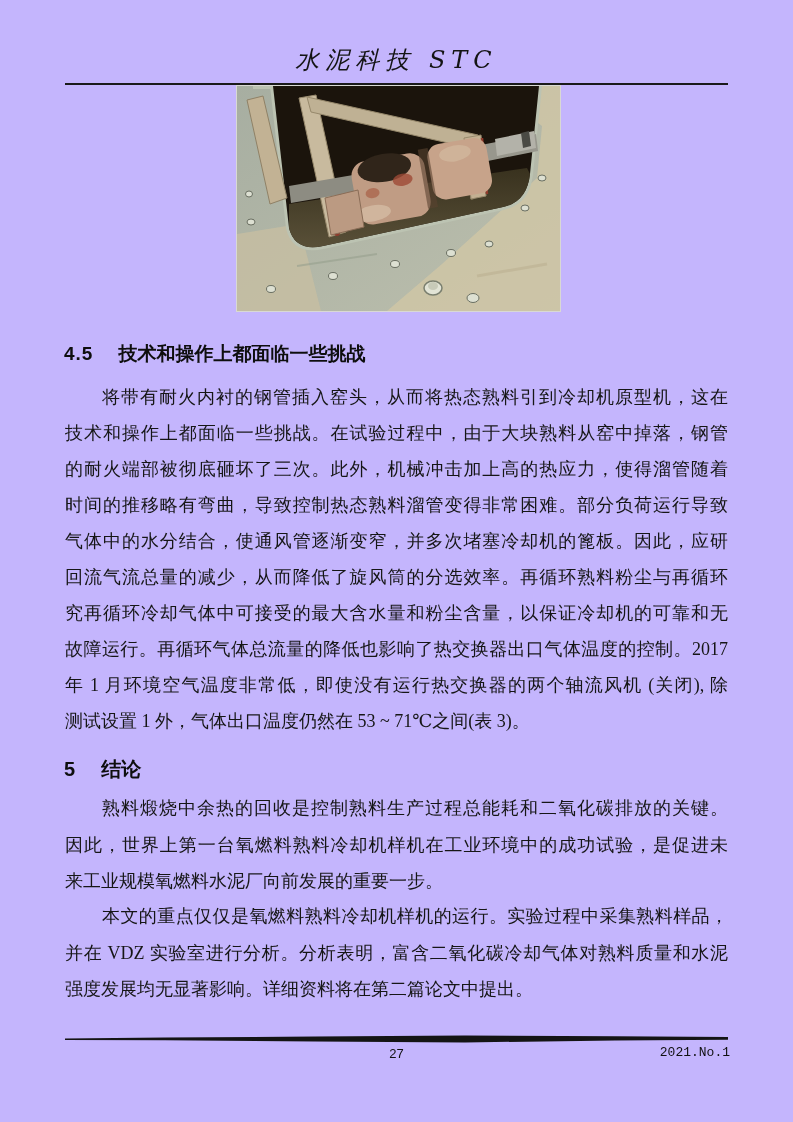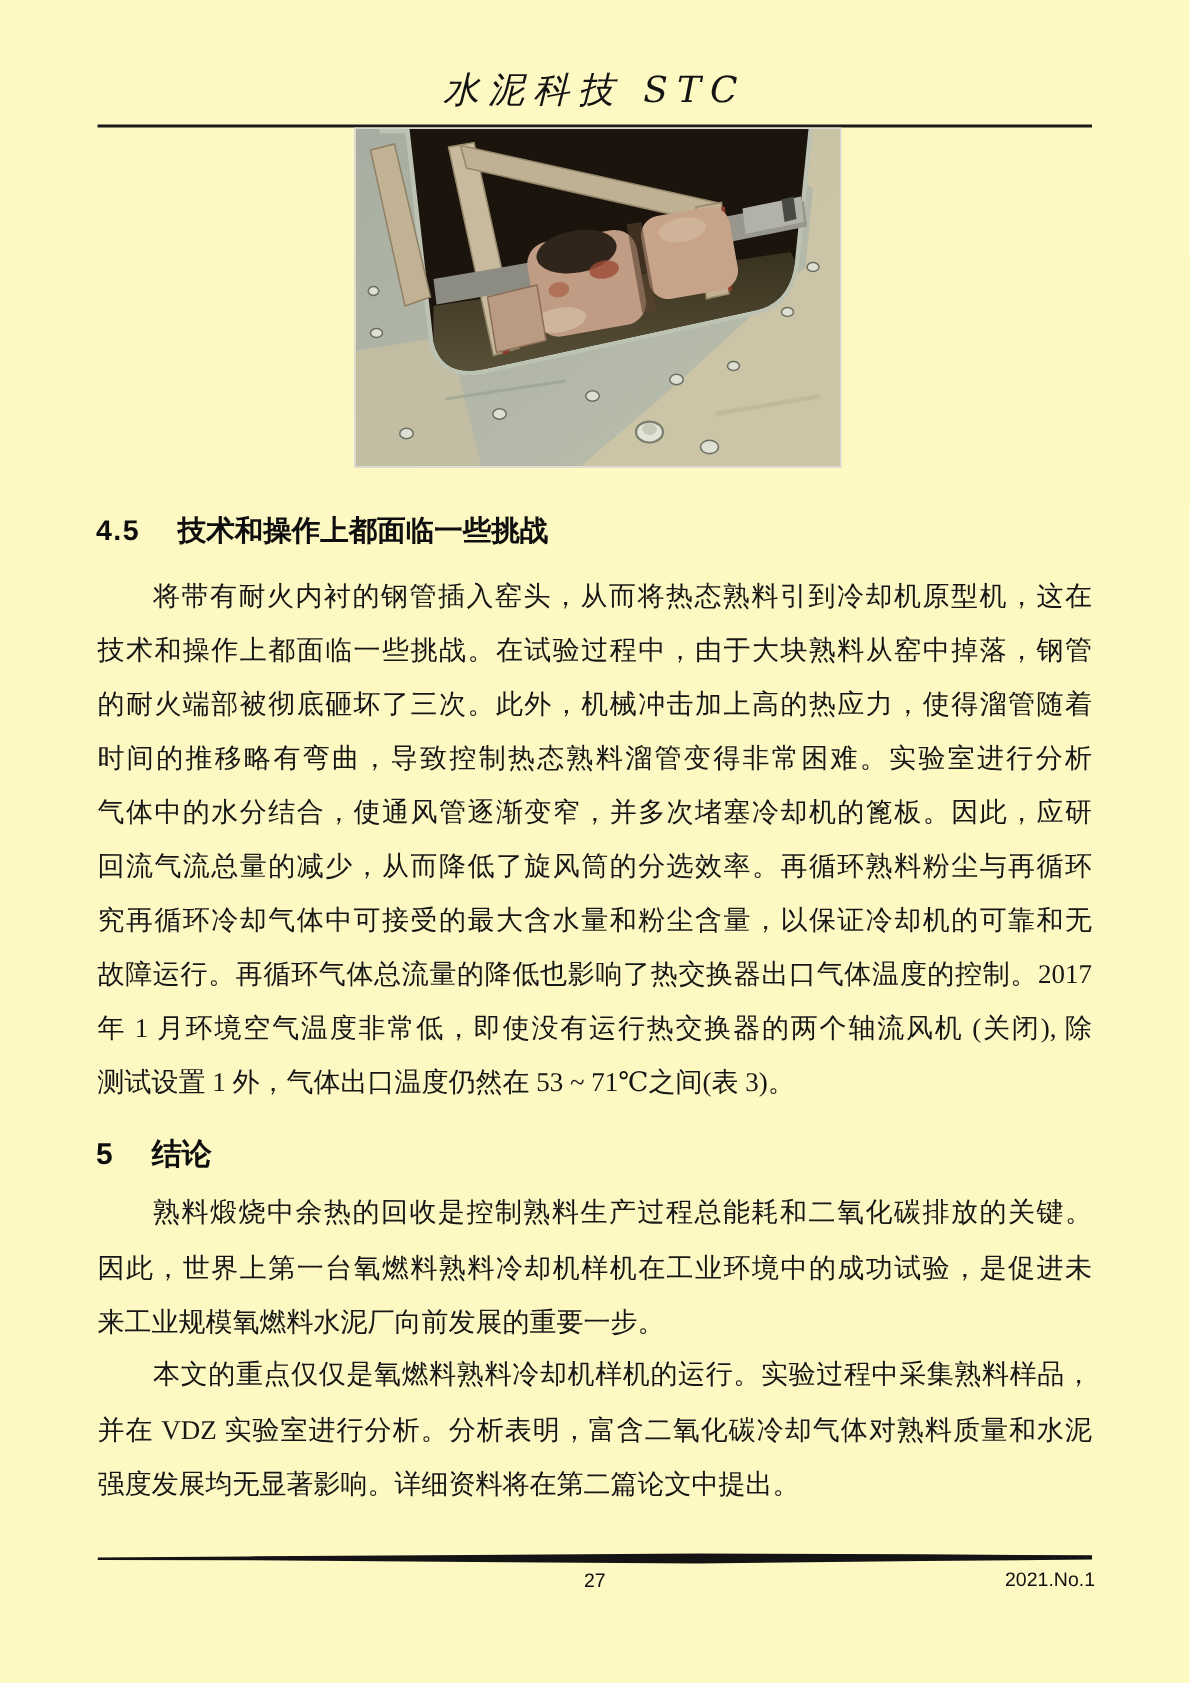--- a/index.html
+++ b/index.html
@@ -1,17 +1,17 @@
 <!DOCTYPE html>
 <html lang="zh"><head>
 <meta charset="utf-8">
 <style>
   html,body{margin:0;padding:0;background:#ffffff;}
   .page{
-    position:relative;width:793px;height:1122px;background:#fef9c3;
+    position:relative;width:793px;height:1122px;background:#c4b5fd;
     overflow:hidden;color:#1c1c1c;
   }
   
   .journal-title{
     position:absolute;top:44px;left:0;width:793px;text-align:center;
     font-family:"DejaVu Serif","Liberation Serif",serif;font-style:italic;
     font-size:24px;letter-spacing:6px;color:#141414;
   }
   .header-rule{
     position:absolute;top:83px;left:65px;width:663px;height:2px;background:#1a1a1a;
@@ -54,21 +54,21 @@
   .tline.last{text-align-last:left;white-space:normal;}
   
   .footer-rule{position:absolute;top:1035px;left:65px;width:663px;height:9px;}
   .footer-rule svg{display:block;width:663px;height:9px;}
   .footer-page{
     position:absolute;top:1046px;left:0;width:793px;text-align:center;
     font-family:"Liberation Sans","DejaVu Sans",sans-serif;font-size:13px;color:#111;
   }
   .footer-issue{
     position:absolute;top:1045px;right:63px;
-    font-family:Liberation Sans, sans-serif;font-size:13px;color:#111;
+    font-family:Liberation Mono, monospace;font-size:13px;color:#111;
   }
 </style>
 </head>
 <body>
 
 <div class="page">
 
   <div class="journal-title">水泥科技 STC</div>
   <div class="header-rule"></div>
 
@@ -142,21 +142,21 @@
     </svg>
   </div>
 
   <div class="sec-heading h45">
     <span class="num">4.5</span><span>技术和操作上都面临一些挑战</span>
   </div>
   <div class="para p45">
       <div class="tline first">将带有耐火内衬的钢管插入窑头，从而将热态熟料引到冷却机原型机，这在</div>
       <div class="tline">技术和操作上都面临一些挑战。在试验过程中，由于大块熟料从窑中掉落，钢管</div>
       <div class="tline">的耐火端部被彻底砸坏了三次。此外，机械冲击加上高的热应力，使得溜管随着</div>
-      <div class="tline">时间的推移略有弯曲，导致控制热态熟料溜管变得非常困难。实验室进行分析</div>
+      <div class="tline">时间的推移略有弯曲，导致控制热态熟料溜管变得非常困难。部分负荷运行导致</div>
       <div class="tline">气体中的水分结合，使通风管逐渐变窄，并多次堵塞冷却机的篦板。因此，应研</div>
       <div class="tline">回流气流总量的减少，从而降低了旋风筒的分选效率。再循环熟料粉尘与再循环</div>
       <div class="tline">究再循环冷却气体中可接受的最大含水量和粉尘含量，以保证冷却机的可靠和无</div>
       <div class="tline">故障运行。再循环气体总流量的降低也影响了热交换器出口气体温度的控制。2017</div>
       <div class="tline">年 1 月环境空气温度非常低，即使没有运行热交换器的两个轴流风机 (关闭), 除</div>
       <div class="tline last">测试设置 1 外，气体出口温度仍然在 53 ~ 71℃之间(表 3)。</div>
     </div>
 
   <div class="sec-heading h5">
     <span class="num">5</span><span>结论</span>

